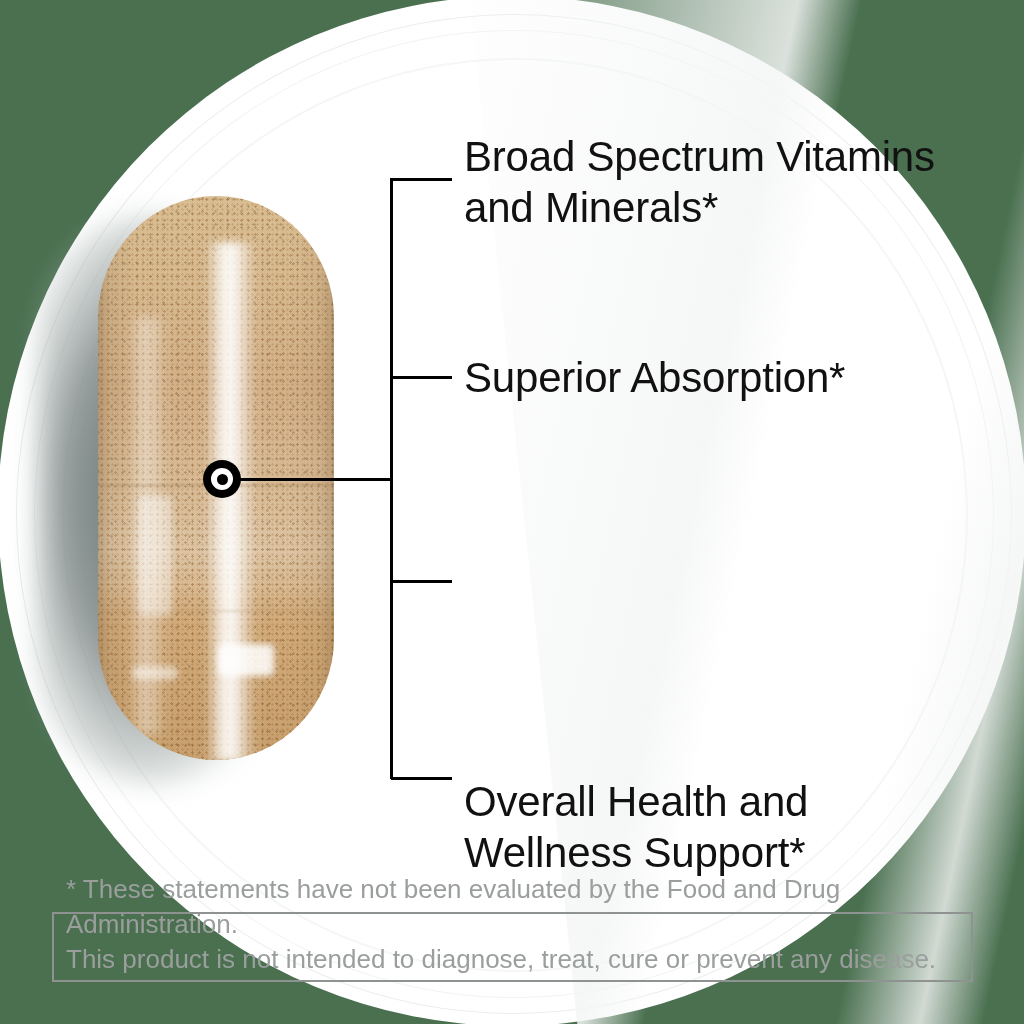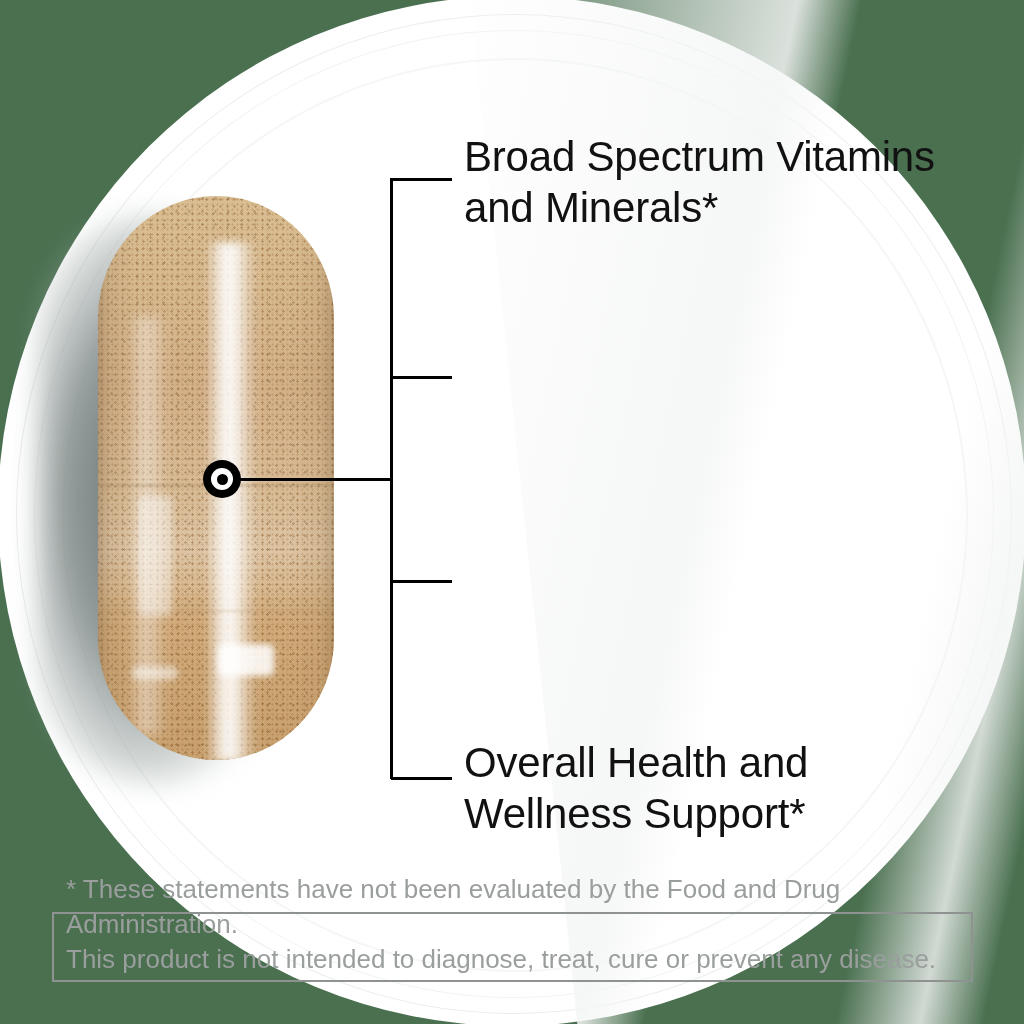--- a/index.html
+++ b/index.html
@@ -199,21 +199,21 @@
     position: absolute;
     color: #111111;
     font-size: 42px;
     line-height: 51px;
     letter-spacing: -0.2px;
     white-space: pre-line;
   }
   .label.l1 { left: 464px; top: 131px; }
   .label.l2 { left: 464px; top: 352px; }
   .label.l3 { left: 464px; top: 556px; }
-  .label.l4 { left: 464px; top: 737px; }
+  .label.l4 { left: 464px; top: 776px; }
 
   
   .disclaimer-box {
     position: absolute;
     left: 52px; top: 912px;
     width: 921px; height: 70px;
     border: 2px solid #8e9291;
     box-sizing: border-box;
   }
   .disclaimer-text {
@@ -268,20 +268,21 @@
       <line x1="391" y1="377.5" x2="452" y2="377.5"></line>
       <line x1="391" y1="581.5" x2="452" y2="581.5"></line>
       <line x1="391" y1="778.5" x2="452" y2="778.5"></line>
 
       <line x1="238" y1="479.5" x2="392" y2="479.5"></line>
     </g>
   </svg>
 
   <div class="label l1">Broad Spectrum Vitamins
 and Minerals*</div>
+  <div class="label l2">Superior Absorption*</div>
   <div class="label l4">Overall Health and
 Wellness Support*</div>
 
   <div class="disclaimer-box"></div>
   <div class="disclaimer-text">* These statements have not been evaluated by the Food and Drug Administration.
 This product is not intended to diagnose, treat, cure or prevent any disease.</div>
 
 </div>
 
 </body></html>

